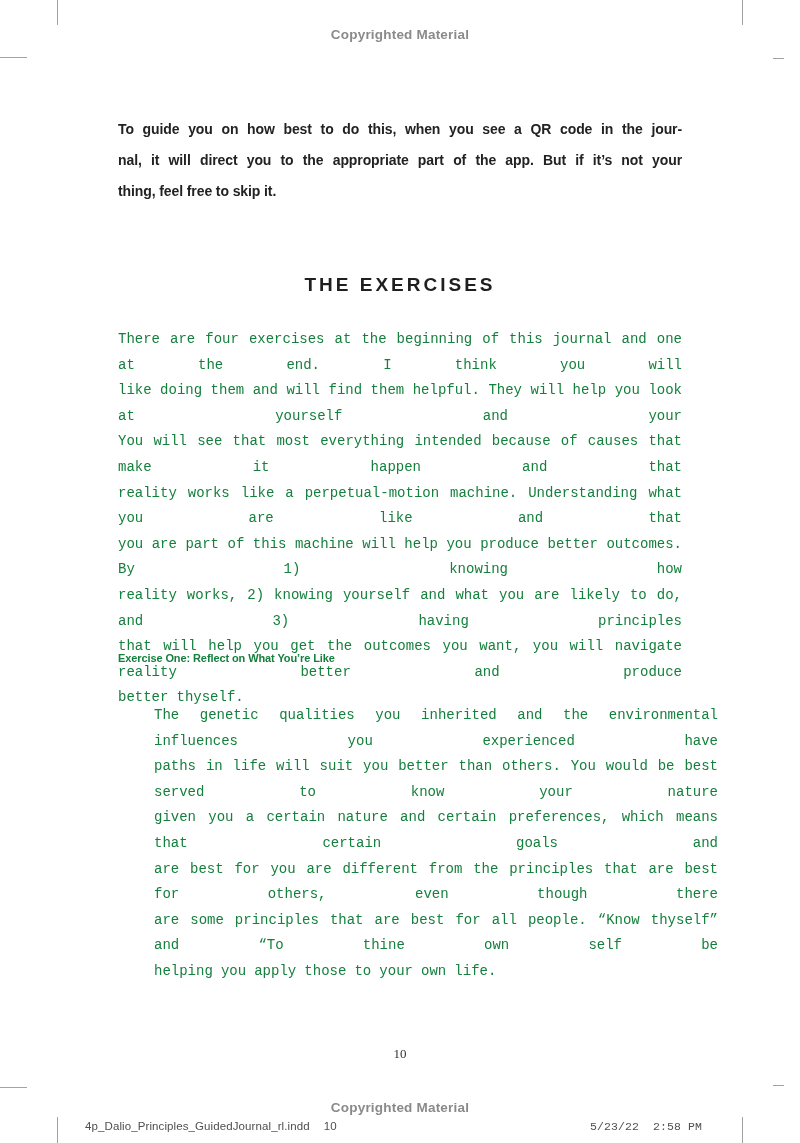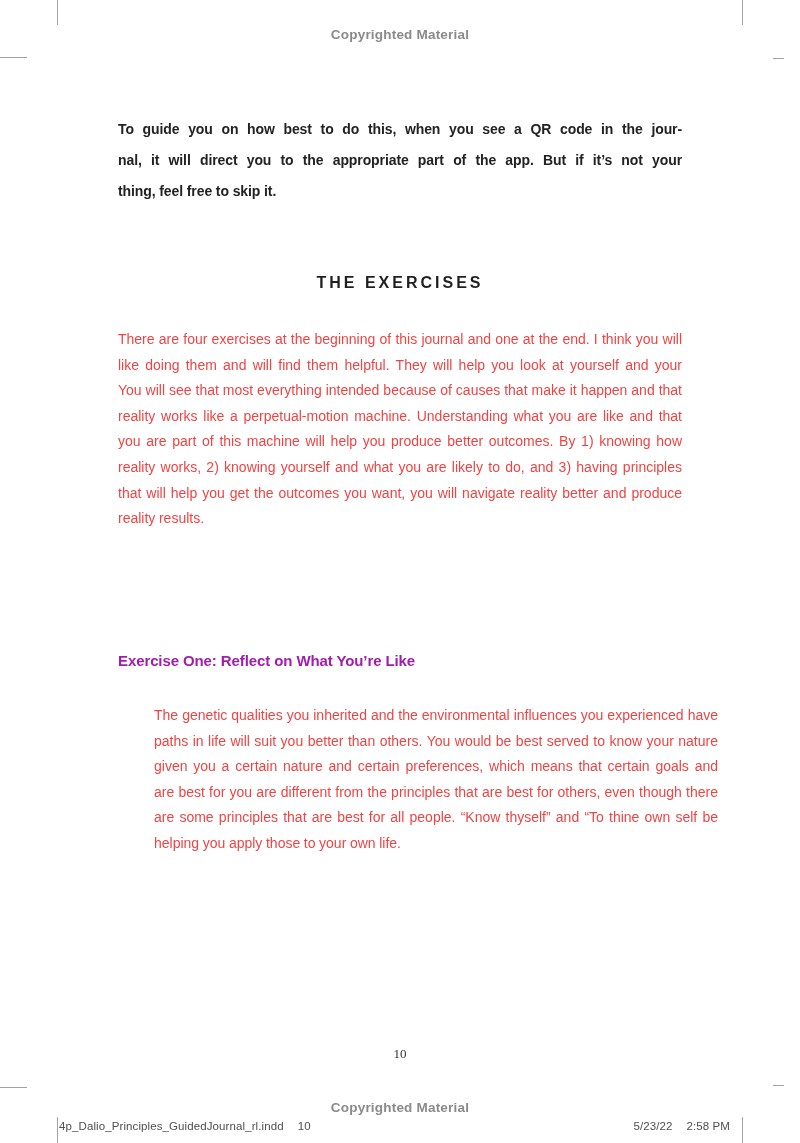--- a/index.html
+++ b/index.html
@@ -52,45 +52,45 @@
     line-height: 31px;
     white-space: nowrap;
   }
   .intro .iline.just { text-align: justify; text-align-last: justify; white-space: normal; }
 
   
   .section-heading {
     top: 274px;
     text-align: center;
     font-weight: 700;
-    font-size: 16px;
+    font-size: 19px;
     letter-spacing: 3px;
     color: #1f1f1f;
   }
 
   
-  .body-para { font-family: Liberation Sans, sans-serif; color: #ef4444; }
+  .body-para { font-family: Liberation Mono, monospace; color: #15803d; }
   .body-para .bline {
     font-size: 14px;
     line-height: 25.6px;
     word-spacing: -0.3px;
     text-align: justify;
     text-align-last: justify;
   }
   .body-para .bline.last { text-align-last: left; }
   .para1 { top: 327px; }
   .para2 { top: 703px; margin-left: 36px; }
 
   
   .exercise-heading {
     top: 652px;
     font-weight: 700;
-    font-size: 15px;
+    font-size: 11px;
     letter-spacing: -0.1px;
-    color: #a21caf;
+    color: #15803d;
   }
 
   
   .page-number {
     position: absolute;
     left: 0; width: 800px;
     top: 1046px;
     text-align: center;
     font-family: "Liberation Serif", serif;
     font-size: 13px;
@@ -98,22 +98,22 @@
   }
 
   
   .slug-text {
     position: absolute;
     top: 1120px;
     font-size: 11.5px;
     color: #4f4f4f;
     letter-spacing: 0.1px;
   }
-  .slug-left  { left: 59px; }
-  .slug-right { right: 54px; }
+  .slug-left  { left: 85px; }
+  .slug-right { right: 82px; font-family: Liberation Mono, monospace; }
   .slug-gap { display: inline-block; width: 14px; }
 </style>
 </head>
 <body>
 
 <div class="page">
 
   <div class="mark v mark-tl-v"></div>
   <div class="mark h mark-tl-h"></div>
   <div class="mark v mark-tr-v"></div>
@@ -134,21 +134,21 @@
   <div class="col section-heading">THE EXERCISES</div>
 
   <div class="col body-para para1">
     <div class="bline">There are four exercises at the beginning of this journal and one at the end. I think you will</div>
     <div class="bline">like doing them and will find them helpful. They will help you look at yourself and your</div>
     <div class="bline">You will see that most everything intended because of causes that make it happen and that</div>
     <div class="bline">reality works like a perpetual-motion machine. Understanding what you are like and that</div>
     <div class="bline">you are part of this machine will help you produce better outcomes. By 1) knowing how</div>
     <div class="bline">reality works, 2) knowing yourself and what you are likely to do, and 3) having principles</div>
     <div class="bline">that will help you get the outcomes you want, you will navigate reality better and produce</div>
-    <div class="bline last">reality results.</div>
+    <div class="bline last">better thyself.</div>
   </div>
 
   <div class="col exercise-heading">Exercise One: Reflect on What You’re Like</div>
 
   <div class="col body-para para2">
     <div class="bline">The genetic qualities you inherited and the environmental influences you experienced have</div>
     <div class="bline">paths in life will suit you better than others. You would be best served to know your nature</div>
     <div class="bline">given you a certain nature and certain preferences, which means that certain goals and</div>
     <div class="bline">are best for you are different from the principles that are best for others, even though there</div>
     <div class="bline">are some principles that are best for all people. “Know thyself” and “To thine own self be</div>

